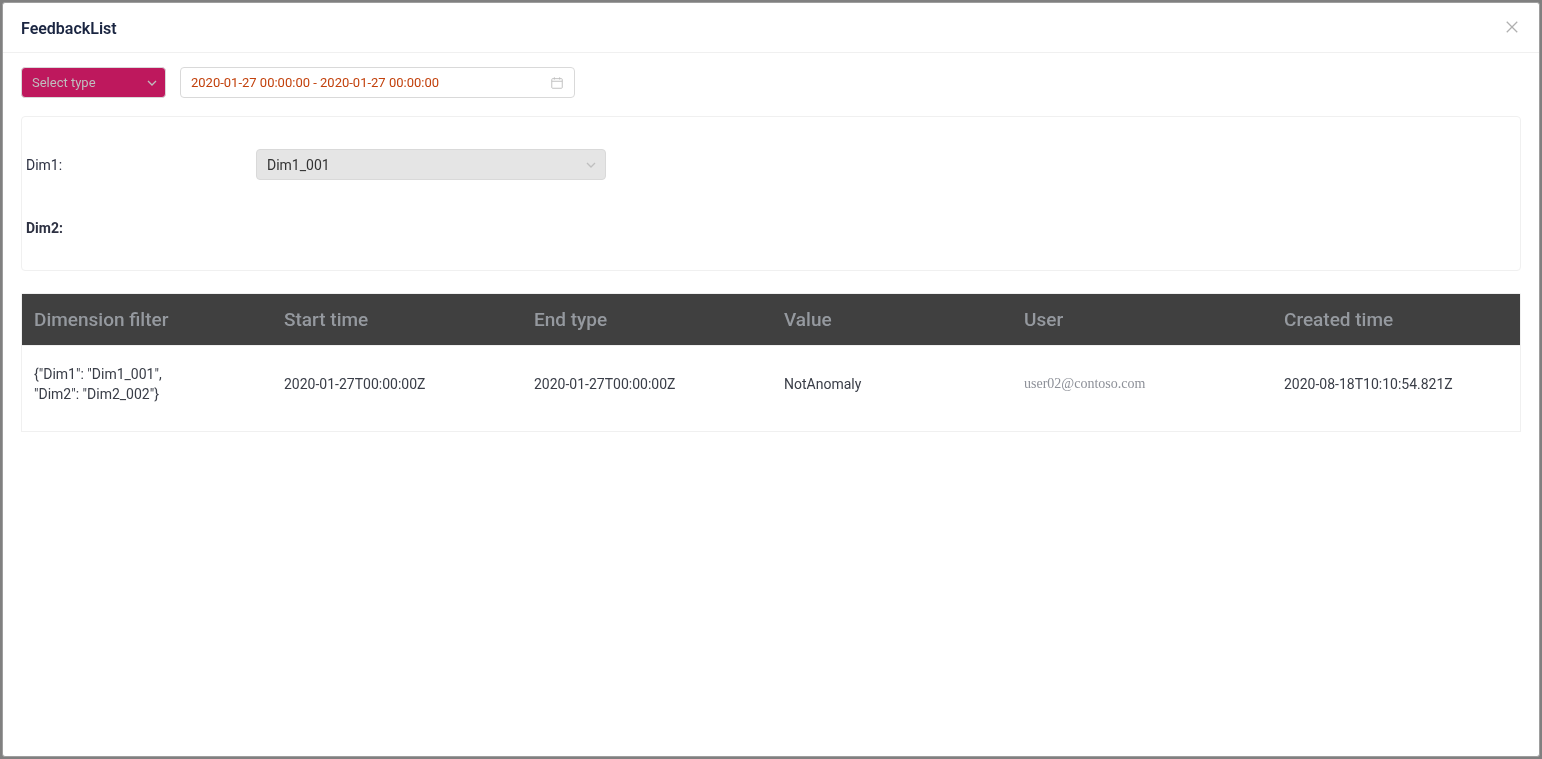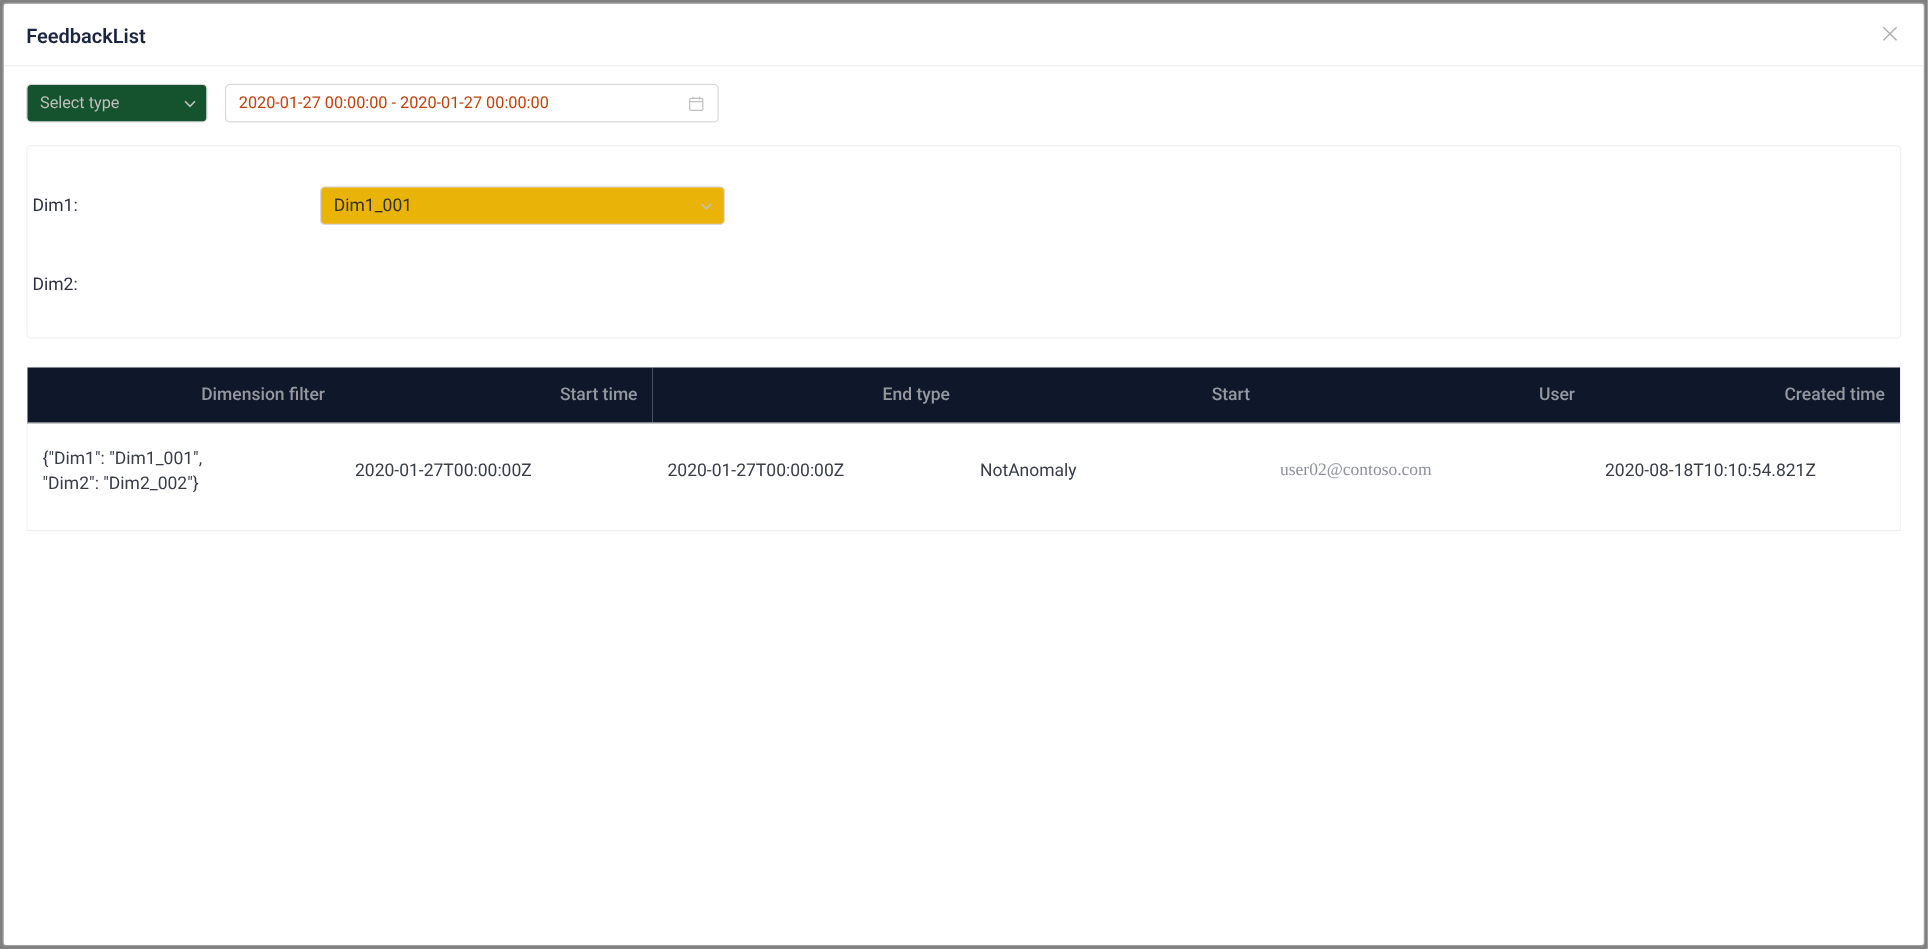--- a/index.html
+++ b/index.html
@@ -27,21 +27,21 @@
 
     .modal-body { padding: 14px 18px 0 18px; display:flex; flex-direction:column; flex:1; }
 
     .top-controls { display:flex; gap:14px; margin-bottom: 18px; }
 
     .select-wrap { position:relative; }
     .select-type {
       width: 145px; height: 31px;
       border: 1px solid #d9d9d9;
       border-radius: 4px;
-      background:#14532d;
+      background:#be185d;
       padding: 0 28px 0 10px;
       color: #bfbfbf;
       font-size: 13px;
       display:flex; align-items:center;
       cursor:pointer;
     }
     .chev { position:absolute; right:8px; top:50%; transform:translateY(-50%); color:#bfbfbf; pointer-events:none; }
     .chev svg { width:12px; height:12px; display:block; }
 
     .daterange {
@@ -59,44 +59,44 @@
     .cal-icon { position:absolute; right:10px; top:50%; transform:translateY(-50%); color:#bfbfbf; }
     .cal-icon svg { width:14px; height:14px; display:block; }
 
     .dim-panel {
       border: 1px solid #f0f0f0;
       border-radius: 4px;
       padding: 18px 20px 26px 4px;
       margin-bottom: 22px;
     }
     .dim-row { display:flex; align-items:center; margin: 14px 0 40px 0; }
-    .dim-row:last-child { margin-bottom: 8px; }
+    .dim-row:last-child { margin-bottom: 8px; font-weight: bold; }
     .dim-label { width: 230px; font-size: 14px; color: #2d3142; }
     .dim-select {
-      width: 324px; height: 31px;
+      width: 350px; height: 31px;
       border: 1px solid #d9d9d9;
       border-radius: 4px;
       padding: 0 28px 0 10px;
       position:relative;
       display:flex; align-items:center;
       font-size: 14px; color:#333;
       cursor:pointer;
-      background:#eab308;
+      background:#e5e5e5;
     }
 
     .table-wrap { border: 1px solid #f0f0f0; border-bottom:none; border-radius: 2px 2px 0 0; }
     table { width: 100%; border-collapse: collapse; table-layout: fixed; }
     thead th {
-      text-align:right;
+      text-align:left;
       font-weight: 500;
       color: #95999f;
-      font-size: 14px;
+      font-size: 19px;
       padding: 14px 12px;
       border-bottom: 1px solid #f0f0f0;
-      background:#0f172a;
+      background:#404040;
     }
     tbody td {
       padding: 18px 12px 26px 12px;
       border-bottom: 1px solid #f0f0f0;
       font-size: 14px;
       color: #393d47;
       vertical-align: middle;
     }
     .dimfilter-cell { line-height: 1.45; }
     .user-cell { color: #8e9199; font-family: Liberation Serif, serif; }
@@ -175,21 +175,21 @@
             <col class="col-end">
             <col class="col-val">
             <col class="col-user">
             <col class="col-created">
         </colgroup>
         <thead>
           <tr>
             <th>Dimension filter</th>
             <th>Start time</th>
             <th>End type</th>
-            <th>Start</th>
+            <th>Value</th>
             <th>User</th>
             <th>Created time</th>
           </tr>
         </thead>
         <tbody>
           <tr>
             <td class="dimfilter-cell">
               <div>{"Dim1": "Dim1_001",</div>
               <div>"Dim2": "Dim2_002"}</div>
             </td>

